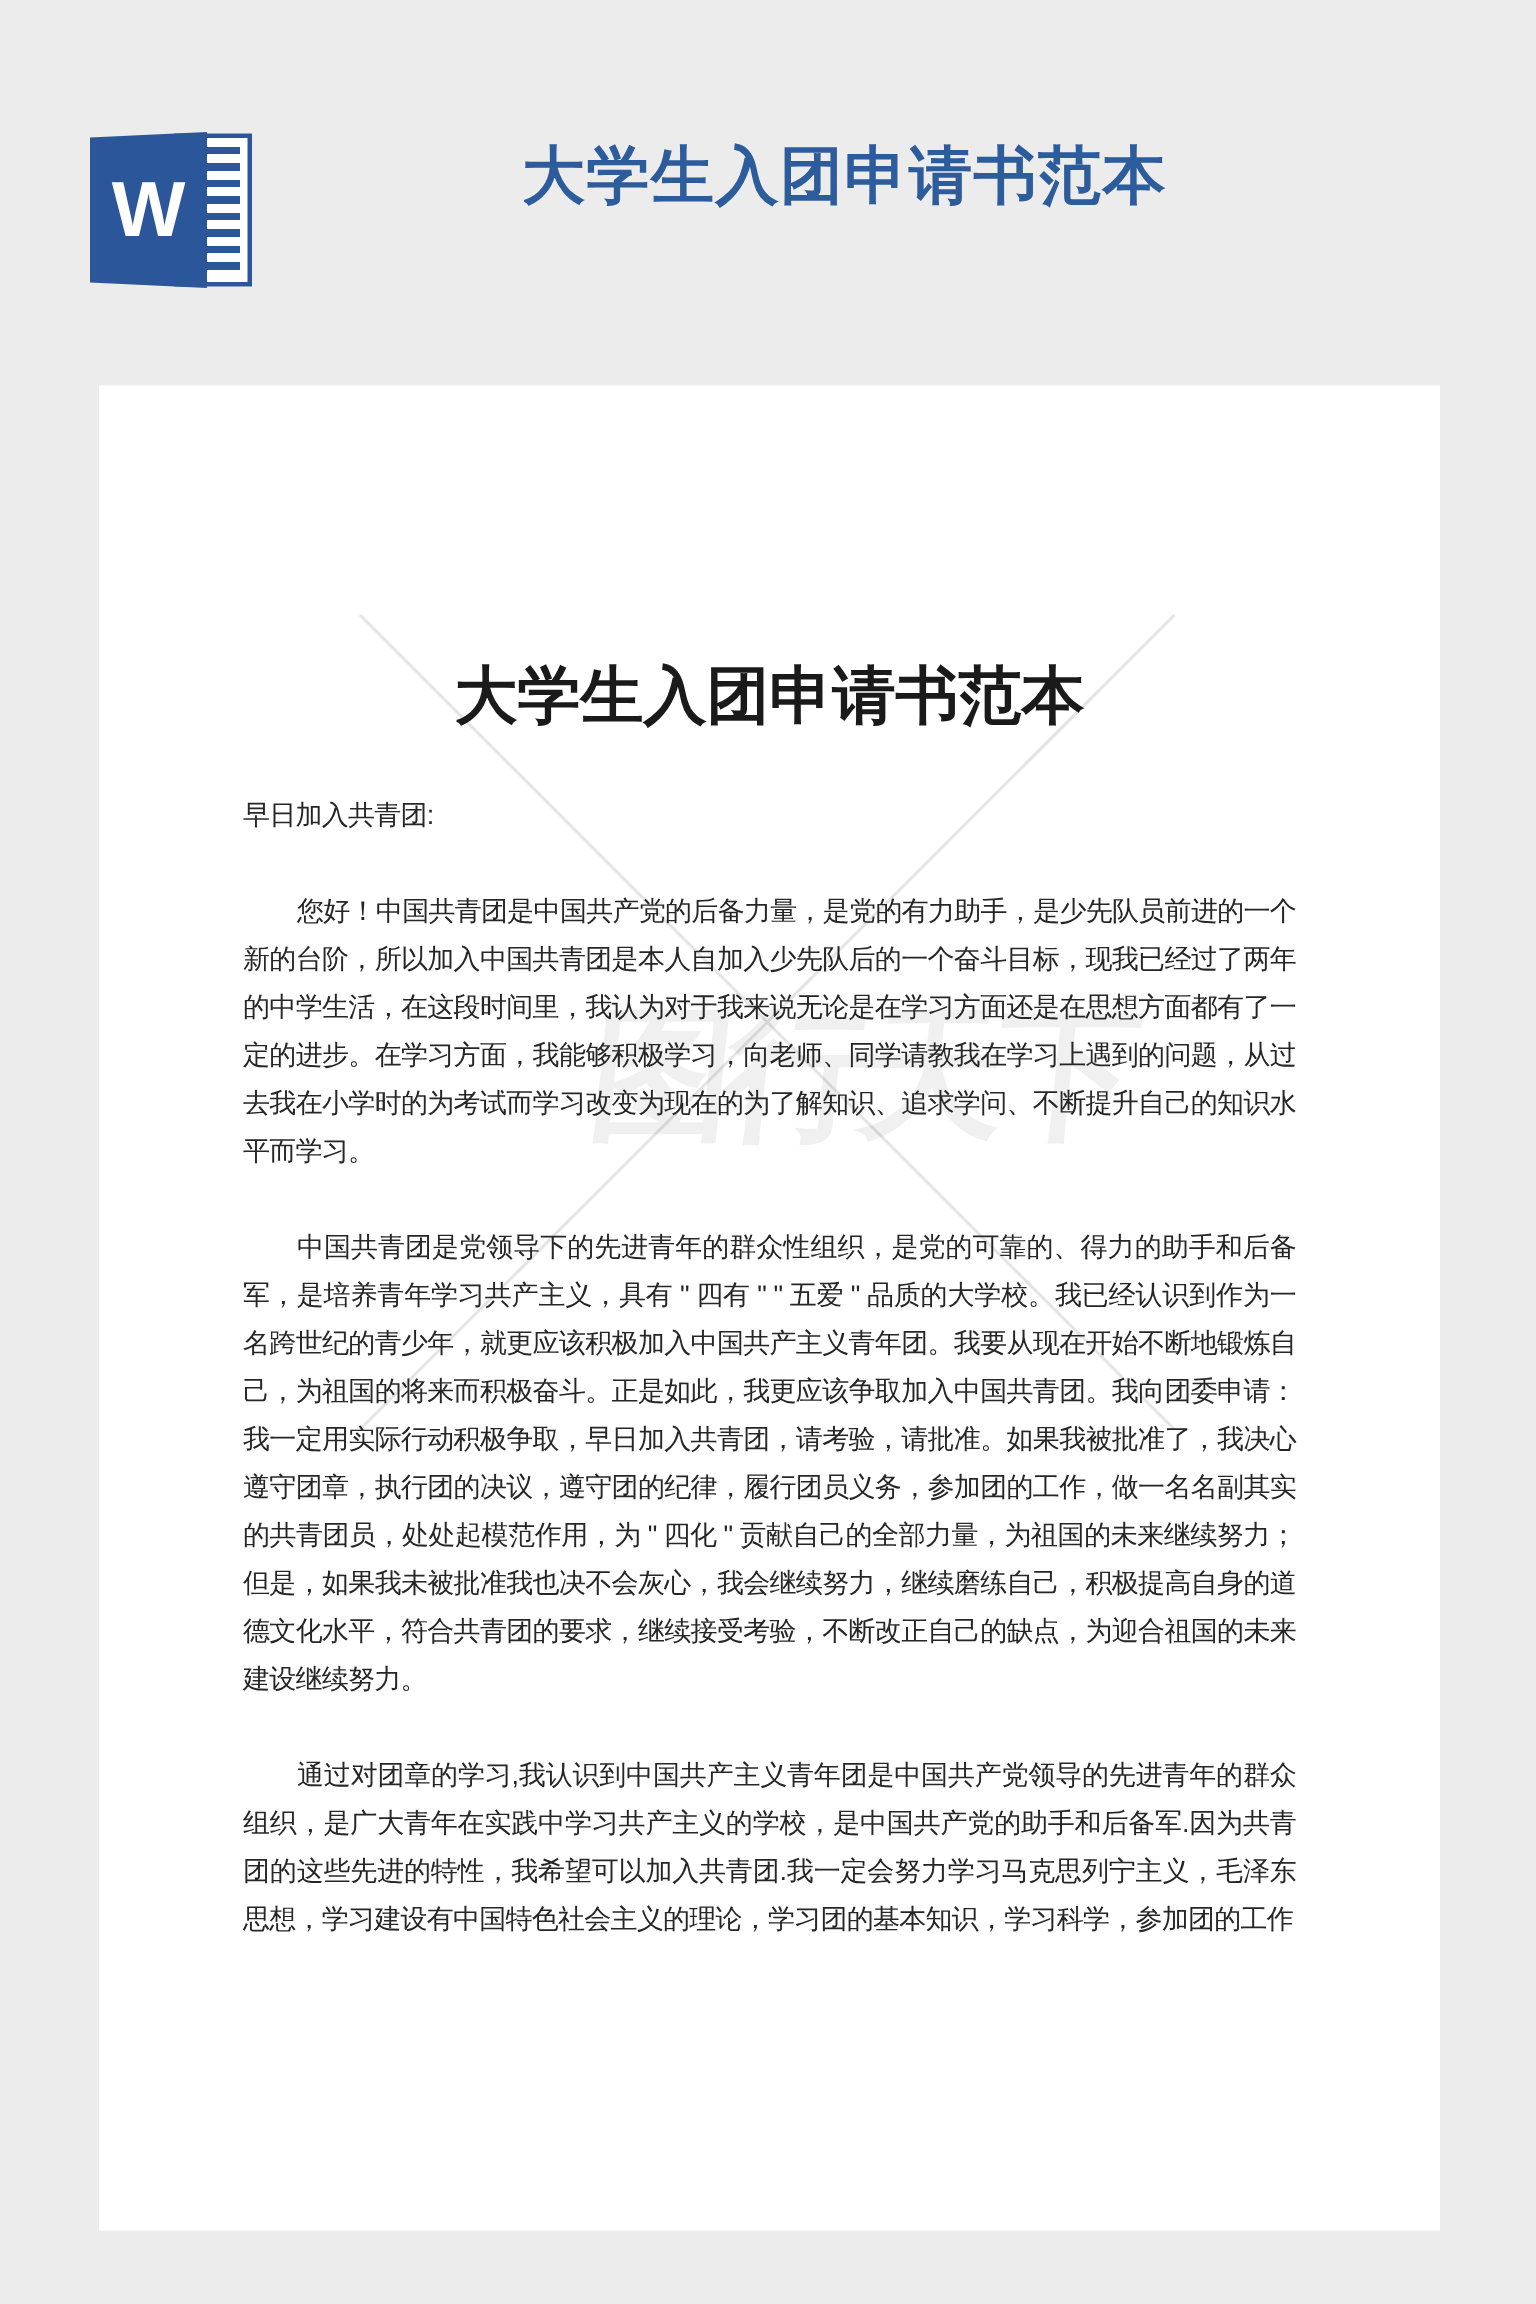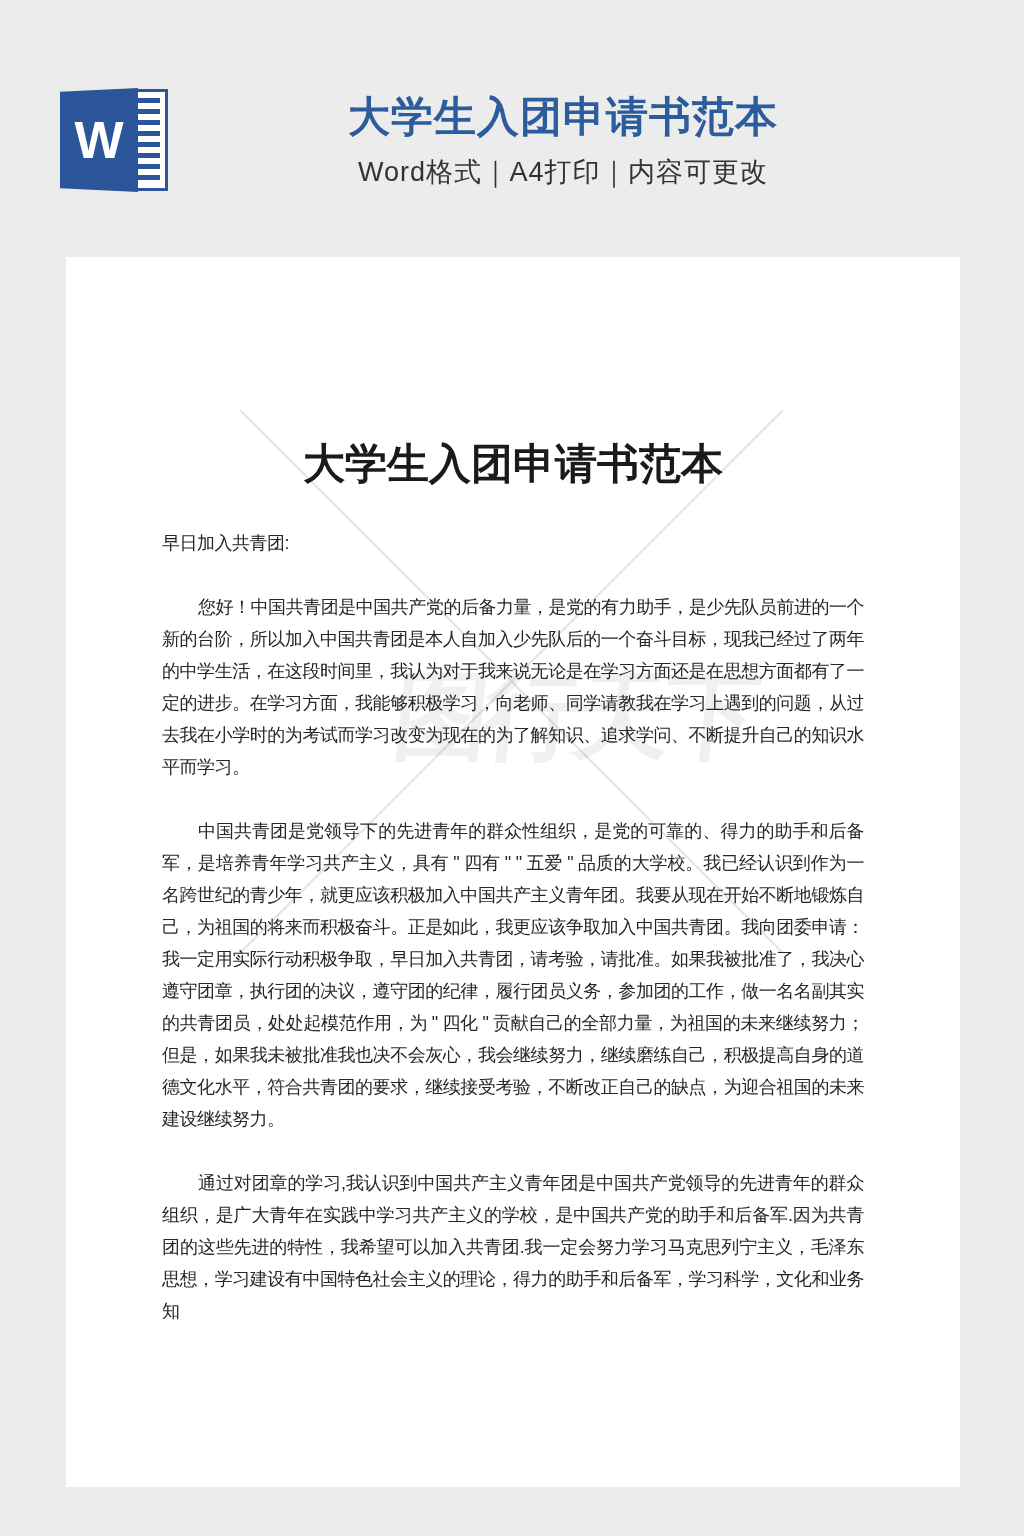--- a/index.html
+++ b/index.html
@@ -78,33 +78,32 @@
     <div class="word-icon">
       <div class="sheet">
         <div class="stripes"></div>
       </div>
       <div class="panel">
         <span class="w">W</span>
       </div>
     </div>
     <div class="header-text">
       <div class="header-title">大学生入团申请书范本</div>
-      <div class="header-subtitle">Word格式｜A4打印｜内容可更改</div>
     </div>
   </div>
 
   <div class="page">
     <svg class="wm-lines" width="894" height="1230" viewBox="0 0 894 1230" aria-hidden="true">
       <line x1="174" y1="153" x2="717" y2="696" stroke="#e4e4e4" stroke-width="2"></line>
       <line x1="717" y1="153" x2="174" y2="696" stroke="#e4e4e4" stroke-width="2"></line>
     </svg>
     <div class="wm-text">图行天下</div>
 
     <div class="doc">
       <h1>大学生入团申请书范本</h1>
       <p class="salutation">早日加入共青团:</p>
       <p class="body-para">您好！中国共青团是中国共产党的后备力量，是党的有力助手，是少先队员前进的一个新的台阶，所以加入中国共青团是本人自加入少先队后的一个奋斗目标，现我已经过了两年的中学生活，在这段时间里，我认为对于我来说无论是在学习方面还是在思想方面都有了一定的进步。在学习方面，我能够积极学习，向老师、同学请教我在学习上遇到的问题，从过去我在小学时的为考试而学习改变为现在的为了解知识、追求学问、不断提升自己的知识水平而学习。</p>
       <p class="body-para">中国共青团是党领导下的先进青年的群众性组织，是党的可靠的、得力的助手和后备军，是培养青年学习共产主义，具有 " 四有 " " 五爱 " 品质的大学校。我已经认识到作为一名跨世纪的青少年，就更应该积极加入中国共产主义青年团。我要从现在开始不断地锻炼自己，为祖国的将来而积极奋斗。正是如此，我更应该争取加入中国共青团。我向团委申请：我一定用实际行动积极争取，早日加入共青团，请考验，请批准。如果我被批准了，我决心遵守团章，执行团的决议，遵守团的纪律，履行团员义务，参加团的工作，做一名名副其实的共青团员，处处起模范作用，为 " 四化 " 贡献自己的全部力量，为祖国的未来继续努力；但是，如果我未被批准我也决不会灰心，我会继续努力，继续磨练自己，积极提高自身的道德文化水平，符合共青团的要求，继续接受考验，不断改正自己的缺点，为迎合祖国的未来建设继续努力。</p>
-      <p class="body-para">通过对团章的学习,我认识到中国共产主义青年团是中国共产党领导的先进青年的群众组织，是广大青年在实践中学习共产主义的学校，是中国共产党的助手和后备军.因为共青团的这些先进的特性，我希望可以加入共青团.我一定会努力学习马克思列宁主义，毛泽东思想，学习建设有中国特色社会主义的理论，得力的助手和后备军，学习科学，文化和业务知</p>
+      <p class="body-para">通过对团章的学习,我认识到中国共产主义青年团是中国共产党领导的先进青年的群众组织，是广大青年在实践中学习共产主义的学校，是中国共产党的助手和后备军.因为共青团的这些先进的特性，我希望可以加入共青团.我一定会努力学习马克思列宁主义，毛泽东思想，学习建设有中国特色社会主义的理论，学习团的基本知识，学习科学，参加团的工作</p>
     </div>
   </div>
 
 </div>
 
 </body></html>

